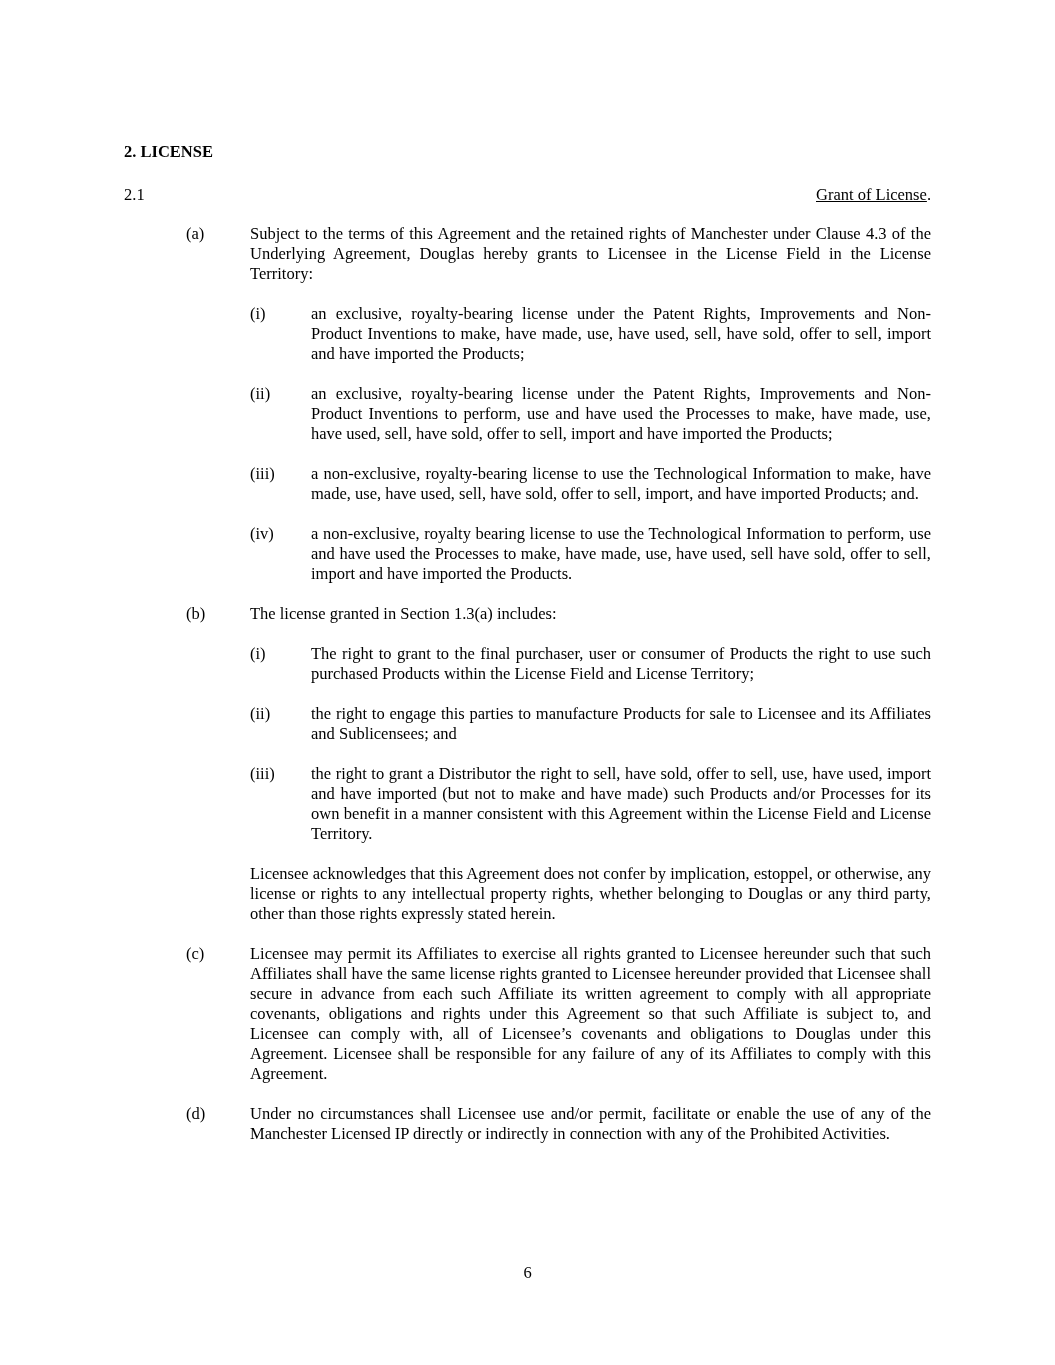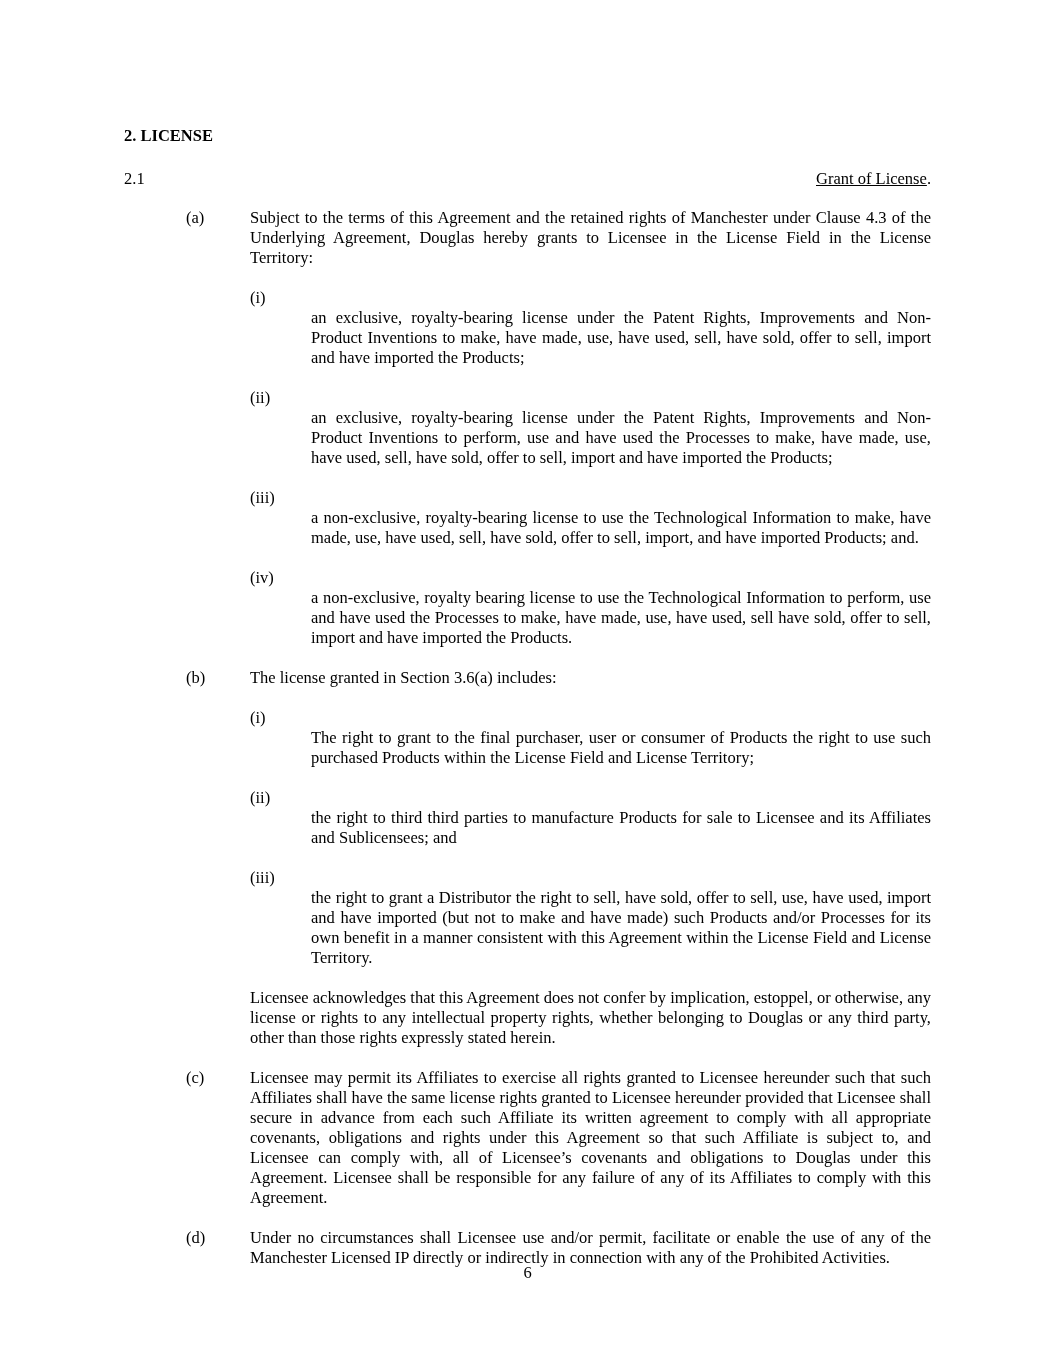--- a/index.html
+++ b/index.html
@@ -19,21 +19,21 @@
     overflow: hidden;
   }
   .content {
     position: absolute;
     left: 124px;
     top: 126px;
     width: 807px;
   }
   .heading {
     font-weight: bold;
-    margin: 0 0 23px 0;
+    margin: 16px 0 23px 0;
   }
   .section-row {
     display: flex;
     margin: 0 0 19px 0;
     justify-content: space-between;
   }
   .sec-num {
     flex: 0 0 62px;
   }
   .sec-title u {
@@ -53,21 +53,20 @@
   .subitem {
     display: flex;
     margin: 0 0 20px 126px;
   }
   .sub-label {
     flex: 0 0 61px;
   }
   .sub-body {
     flex: 1;
     text-align: justify;
-    margin-top: 20px;
   }
   .paragraph {
     margin: 16px 0 20px 126px;
     text-align: justify;
   }
   .page-number {
     position: absolute;
     left: 0;
     top: 1263px;
     width: 100%;
@@ -107,31 +106,31 @@
       <span class="sub-body">a non-exclusive, royalty-bearing license to use the Technological Information to make, have made, use, have used, sell, have sold, offer to sell, import, and have imported Products; and.</span>
     </div>
 
     <div class="subitem">
       <span class="sub-label">(iv)</span>
       <span class="sub-body">a non-exclusive, royalty bearing license to use the Technological Information to perform, use and have used the Processes to make, have made, use, have used, sell have sold, offer to sell, import and have imported the Products.</span>
     </div>
 
     <div class="item">
       <span class="item-label">(b)</span>
-      <span class="item-body">The license granted in Section 3.6(a) includes:</span>
+      <span class="item-body">The license granted in Section 1.3(a) includes:</span>
     </div>
 
     <div class="subitem">
       <span class="sub-label">(i)</span>
       <span class="sub-body">The right to grant to the final purchaser, user or consumer of Products the right to use such purchased Products within the License Field and License Territory;</span>
     </div>
 
     <div class="subitem">
       <span class="sub-label">(ii)</span>
-      <span class="sub-body">the right to third third parties to manufacture Products for sale to Licensee and its Affiliates and Sublicensees; and</span>
+      <span class="sub-body">the right to engage this parties to manufacture Products for sale to Licensee and its Affiliates and Sublicensees; and</span>
     </div>
 
     <div class="subitem">
       <span class="sub-label">(iii)</span>
       <span class="sub-body">the right to grant a Distributor the right to sell, have sold, offer to sell, use, have used, import and have imported (but not to make and have made) such Products and/or Processes for its own benefit in a manner consistent with this Agreement within the License Field and License Territory.</span>
     </div>
 
     <div class="paragraph">Licensee acknowledges that this Agreement does not confer by implication, estoppel, or otherwise, any license or rights to any intellectual property rights, whether belonging to Douglas or any third party, other than those rights expressly stated herein.</div>
 
     <div class="item">

